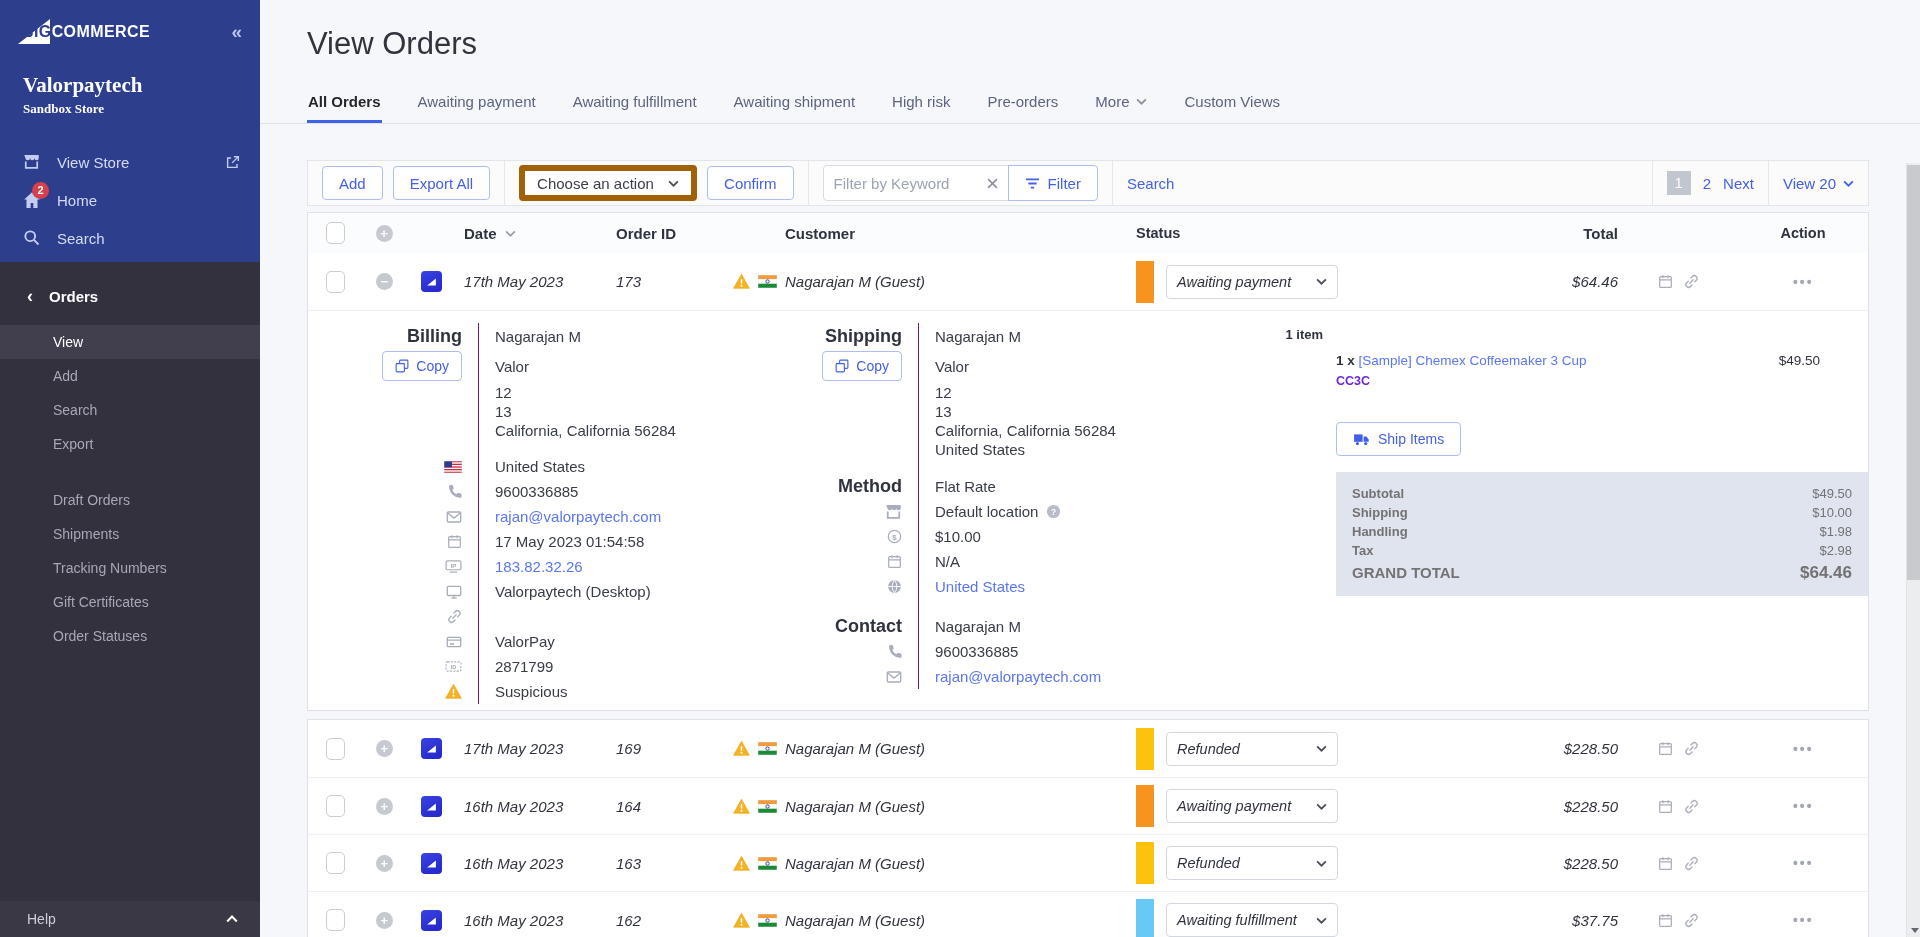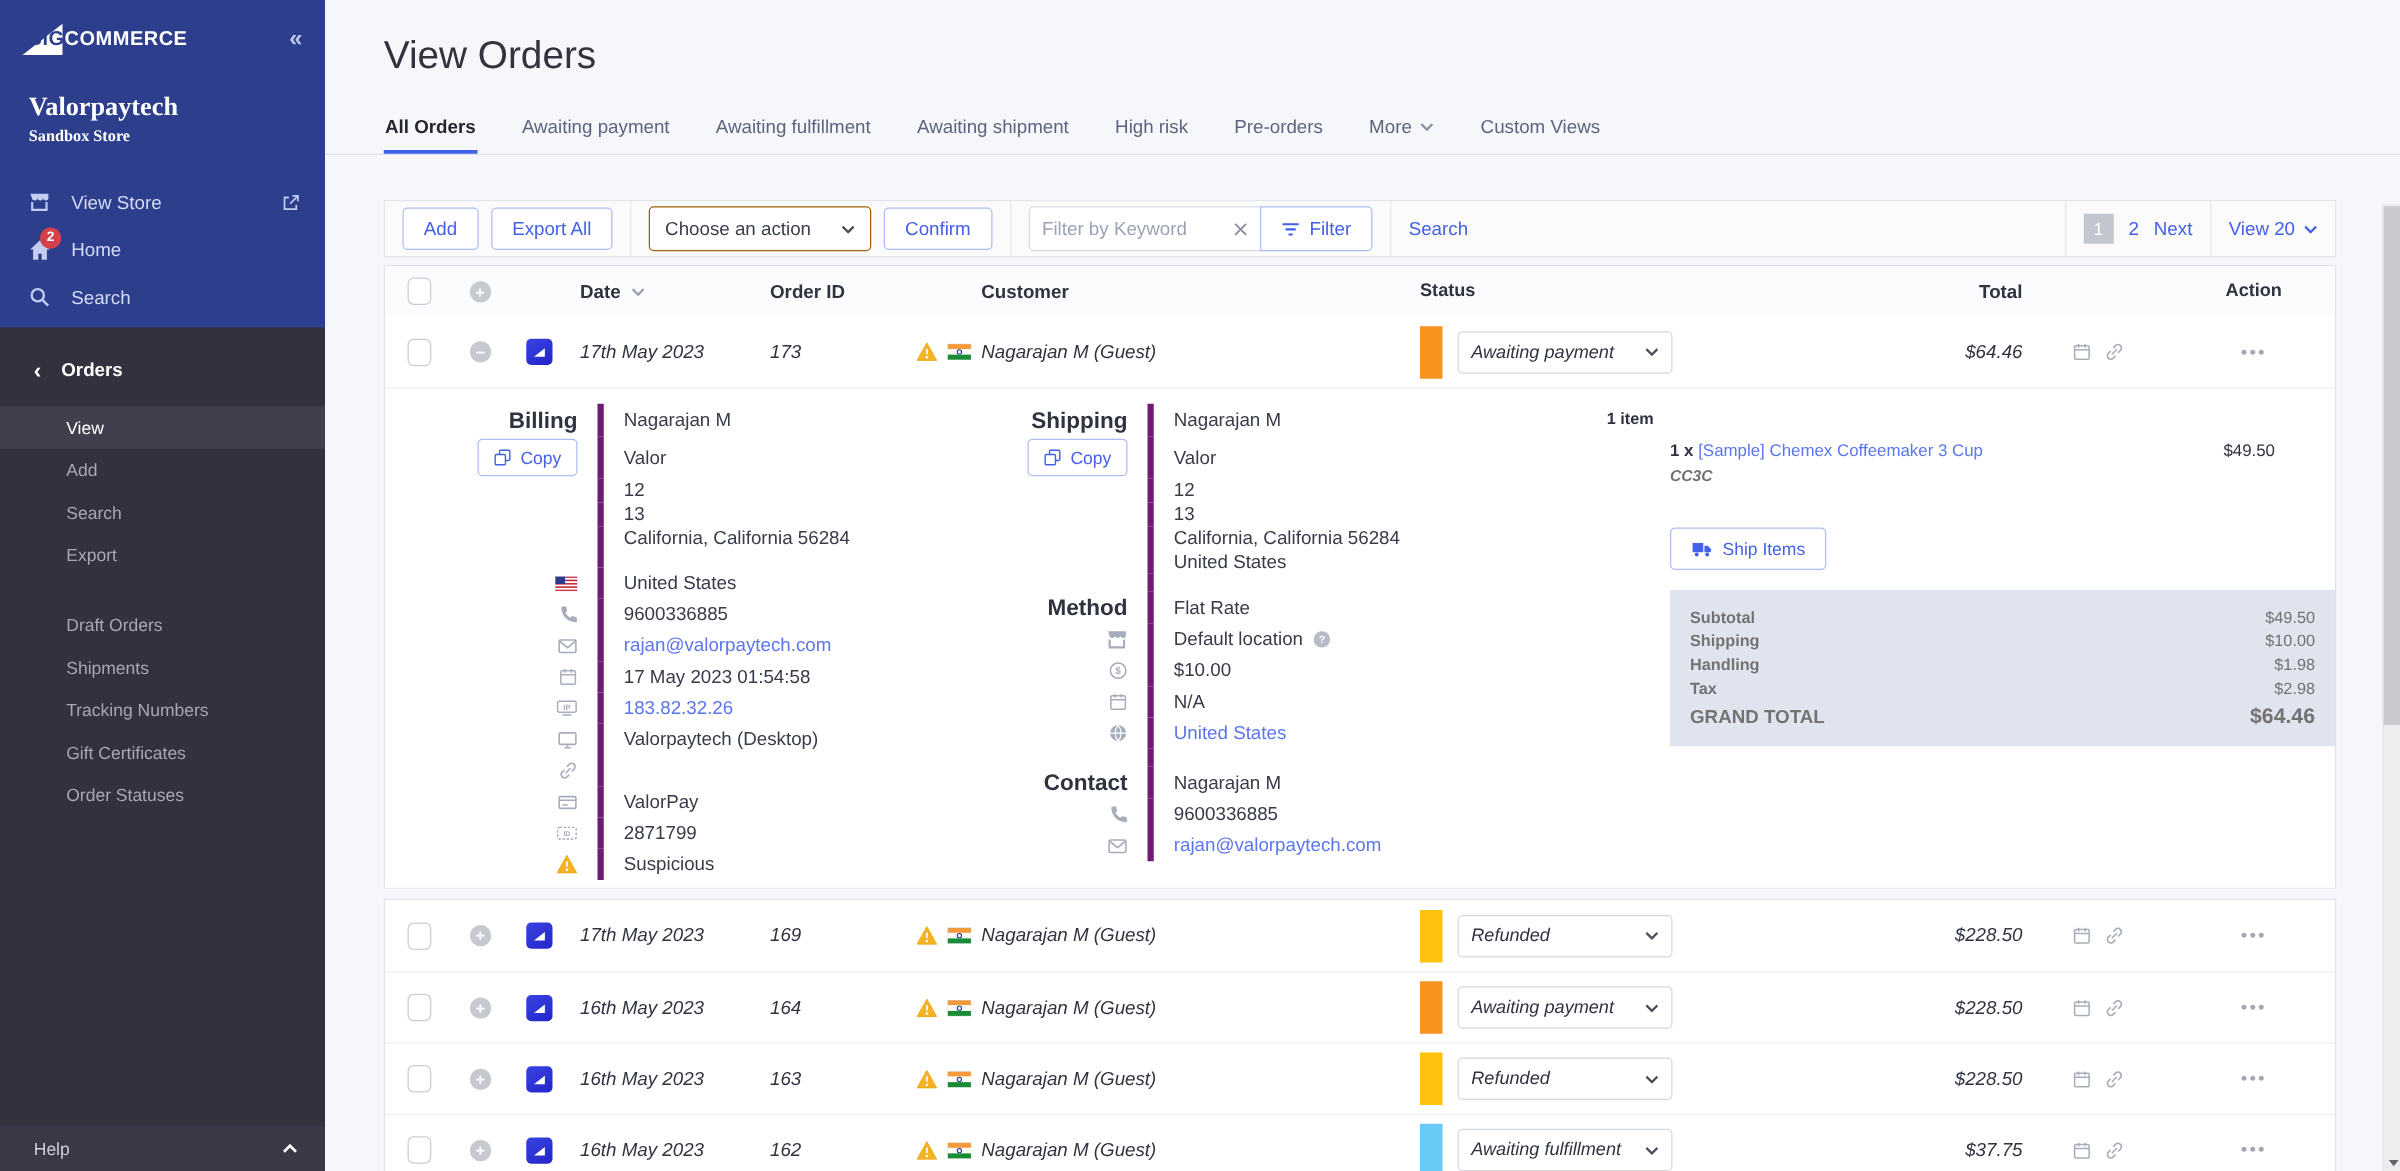--- a/index.html
+++ b/index.html
@@ -45,21 +45,21 @@
   .tab.active { color:#23262E; font-weight:bold; border-bottom:3px solid #3F63E8; padding-bottom:10px; }
   .tab-chev { color:#8B90A4; }
   .content { padding:36px 51px 0 47px; flex:1; overflow:hidden; }
 
   
   .toolbar { display:flex; align-items:center; background:#FBFBFC; border:1px solid #E2E5EA; height:46px; }
   .tseg { display:flex; align-items:center; gap:10px; padding:0 14px; height:100%; }
   .tsep { width:1px; background:#E5E7EC; height:100%; flex:none; }
   .tspacer { flex:1; }
   .btn { height:34px; padding:0 16px; background:#fff; border:1px solid #AEBDF2; border-radius:4px; color:#4460E8; font-size:15px; display:inline-flex; align-items:center; gap:8px; font-family:inherit; cursor:pointer; white-space:nowrap; }
-  .select { height:36px; min-width:178px; border:1px solid #a16207; border-radius:4px; background:#fff; display:flex; align-items:center; justify-content:space-between; padding:0 12px; font-size:15px; color:#3A3E4A; cursor:pointer; }
+  .select { height:36px; min-width:178px; border:6px solid #a16207; border-radius:4px; background:#fff; display:flex; align-items:center; justify-content:space-between; padding:0 12px; font-size:15px; color:#3A3E4A; cursor:pointer; }
   .sel-chev { color:#4A4E5A; }
   .sel-chev.blue { color:#4460E8; }
   .finput { height:36px; border:1px solid #D8DBE2; border-radius:4px 0 0 4px; background:#fff; display:flex; align-items:center; padding:0 10px; width:186px; }
   .finput input { border:none; outline:none; flex:1; width:100%; font-size:15px; font-family:inherit; color:#3A3E4A; background:transparent; }
   .finput input::placeholder { color:#9CA3B5; }
   .clear-x { color:#8A8F9D; cursor:pointer; flex:none; }
   .filter-btn { margin-left:-11px; border-radius:0 4px 4px 0; height:36px; }
   .tlink { color:#4460E8; font-size:15px; cursor:pointer; display:inline-flex; align-items:center; gap:7px; }
   .page-cur { width:24px; height:24px; background:#C2C6CE; color:#fff; font-size:14px; display:inline-flex; align-items:center; justify-content:center; }
   .pageseg { gap:12px; }
@@ -95,35 +95,35 @@
 
   
   .detail { display:flex; border-top:1px solid #EEF0F3; padding:12px 0 6px; background:#fff; }
   .dcol { flex:none; }
   .dcol.bill { width:450px; }
   .dcol.ship { width:440px; margin-left:20px; }
   .drow { display:flex; align-items:stretch; }
   .dlabel { display:flex; justify-content:flex-end; align-items:center; padding-right:16px; color:#A8ADBB; }
   .bill .dlabel { width:170px; flex:none; }
   .ship .dlabel { width:140px; flex:none; }
-  .dval { flex:1; border-left:5px solid #701a75; padding-left:16px; font-size:15px; color:#383C49; display:flex; align-items:center; gap:8px; }
+  .dval { flex:1; border-left:1px solid #701a75; padding-left:16px; font-size:15px; color:#383C49; display:flex; align-items:center; gap:8px; }
   .h-head { min-height:26px; }
   .h-copy { min-height:34px; }
   .h-plain { min-height:19px; }
   .h-icon { min-height:25px; }
   .h-gap { min-height:14px; }
   .d-heading { font-size:18px; font-weight:bold; color:#2F3340; }
   .copy-btn { height:30px; padding:0 12px; background:#fff; border:1px solid #AEBDF2; border-radius:4px; color:#4460E8; font-size:14px; display:inline-flex; align-items:center; gap:7px; font-family:inherit; cursor:pointer; }
   .link { color:#5B76EE; text-decoration:none; cursor:pointer; }
   .ditems { flex:1; position:relative; margin-left:118px; display:flex; flex-direction:column; }
   .item-count { position:absolute; top:4px; right:calc(100% + 13px); font-size:13px; font-weight:bold; color:#2F3340; white-space:nowrap; }
   .item-row { display:flex; justify-content:space-between; align-items:flex-start; font-size:13.5px; margin-top:30px; padding-right:48px; }
   .item-desc b { color:#2F3340; }
   .item-price { color:#2F3340; }
-  .sku { font-size:12.5px; font-weight:bold; margin-top:6px; color:#737373;font-style:italic; }
+  .sku { font-size:12.5px; font-weight:bold; margin-top:6px; color:#6d28d9; }
   .ship-btn { margin-top:34px; align-self:flex-start; font-size:14px; }
   .totals { margin-top:16px; background:#E0E4EF; padding:12px 16px 14px; }
   .trow { display:flex; justify-content:space-between; line-height:19px; font-size:13px; color:#737373; }
   .tlabel { font-weight:bold; }
   .trow.grand { margin-top:3px; align-items:baseline; }
   .trow.grand .tlabel { font-size:15px; }
   .trow.grand .tvalue { font-size:17px; font-weight:bold; }
 
   
   .vscroll { position:absolute; right:0; top:163px; bottom:0; width:14px; background:#ECEDEF; border-left:1px solid #E2E3E6; }

